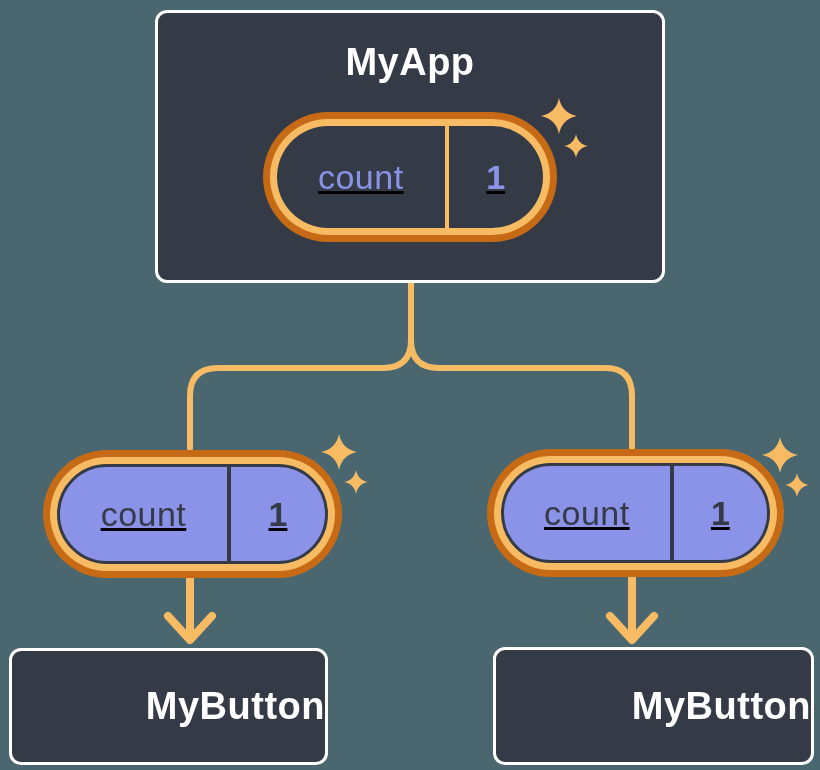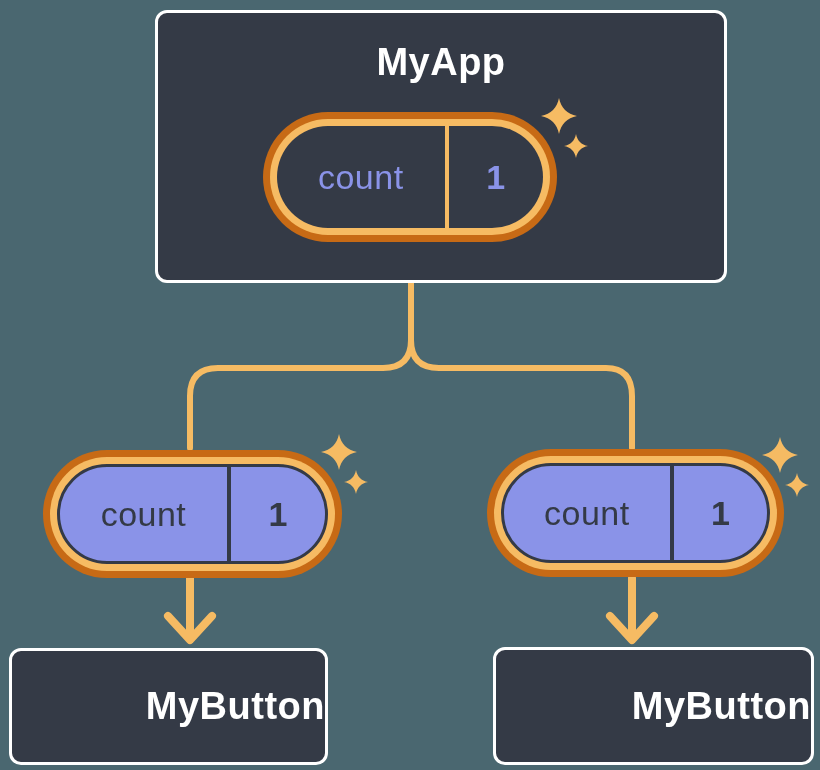--- a/index.html
+++ b/index.html
@@ -44,21 +44,21 @@
     border-radius: 12px;
     z-index: 1;
   }
   .node-title {
     color: var(--text-light);
     font-size: 38px;
     font-weight: 600;
     letter-spacing: 0.5px;
     text-align: center;
   }
-  .app-card { left: 155px; top: 10px; width: 572px; height: 273px; padding-left: 38px; }
+  .app-card { left: 155px; top: 10px; width: 510px; height: 273px; padding-left: 38px; }
   .app-card .node-title { position: absolute; left: 0; right: 0; top: 28px; }
   .button-card { display: flex; align-items: center; justify-content: flex-end; }
   .button-card.left  { left: 9px;   top: 648px; width: 319px; height: 117px; }
   .button-card.right { left: 493px; top: 647px; width: 321px; height: 118px; }
 
   .pill {
     position: absolute;
     z-index: 2;
     border-radius: 999px;
     background: var(--ring-outer);
@@ -69,20 +69,21 @@
     border-radius: 999px;
     background: var(--line-orange);
     padding: 7px;
   }
   .pill-core {
     width: 100%; height: 100%;
     border-radius: 999px;
     overflow: hidden;
     display: flex;
     align-items: stretch;
+    text-decoration: underline;
   }
   .pill-root { left: 263px; top: 112px; width: 294px; height: 130px; }
   .pill-root .pill-core { background: var(--node-fill); }
   .pill-root .pill-name, .pill-root .pill-value { color: var(--state-purple); }
   .pill-root .pill-divider { background: var(--line-orange); }
 
   .pill-child .pill-core {
     background: var(--state-purple);
     border: 3px solid var(--text-dark);
   }

